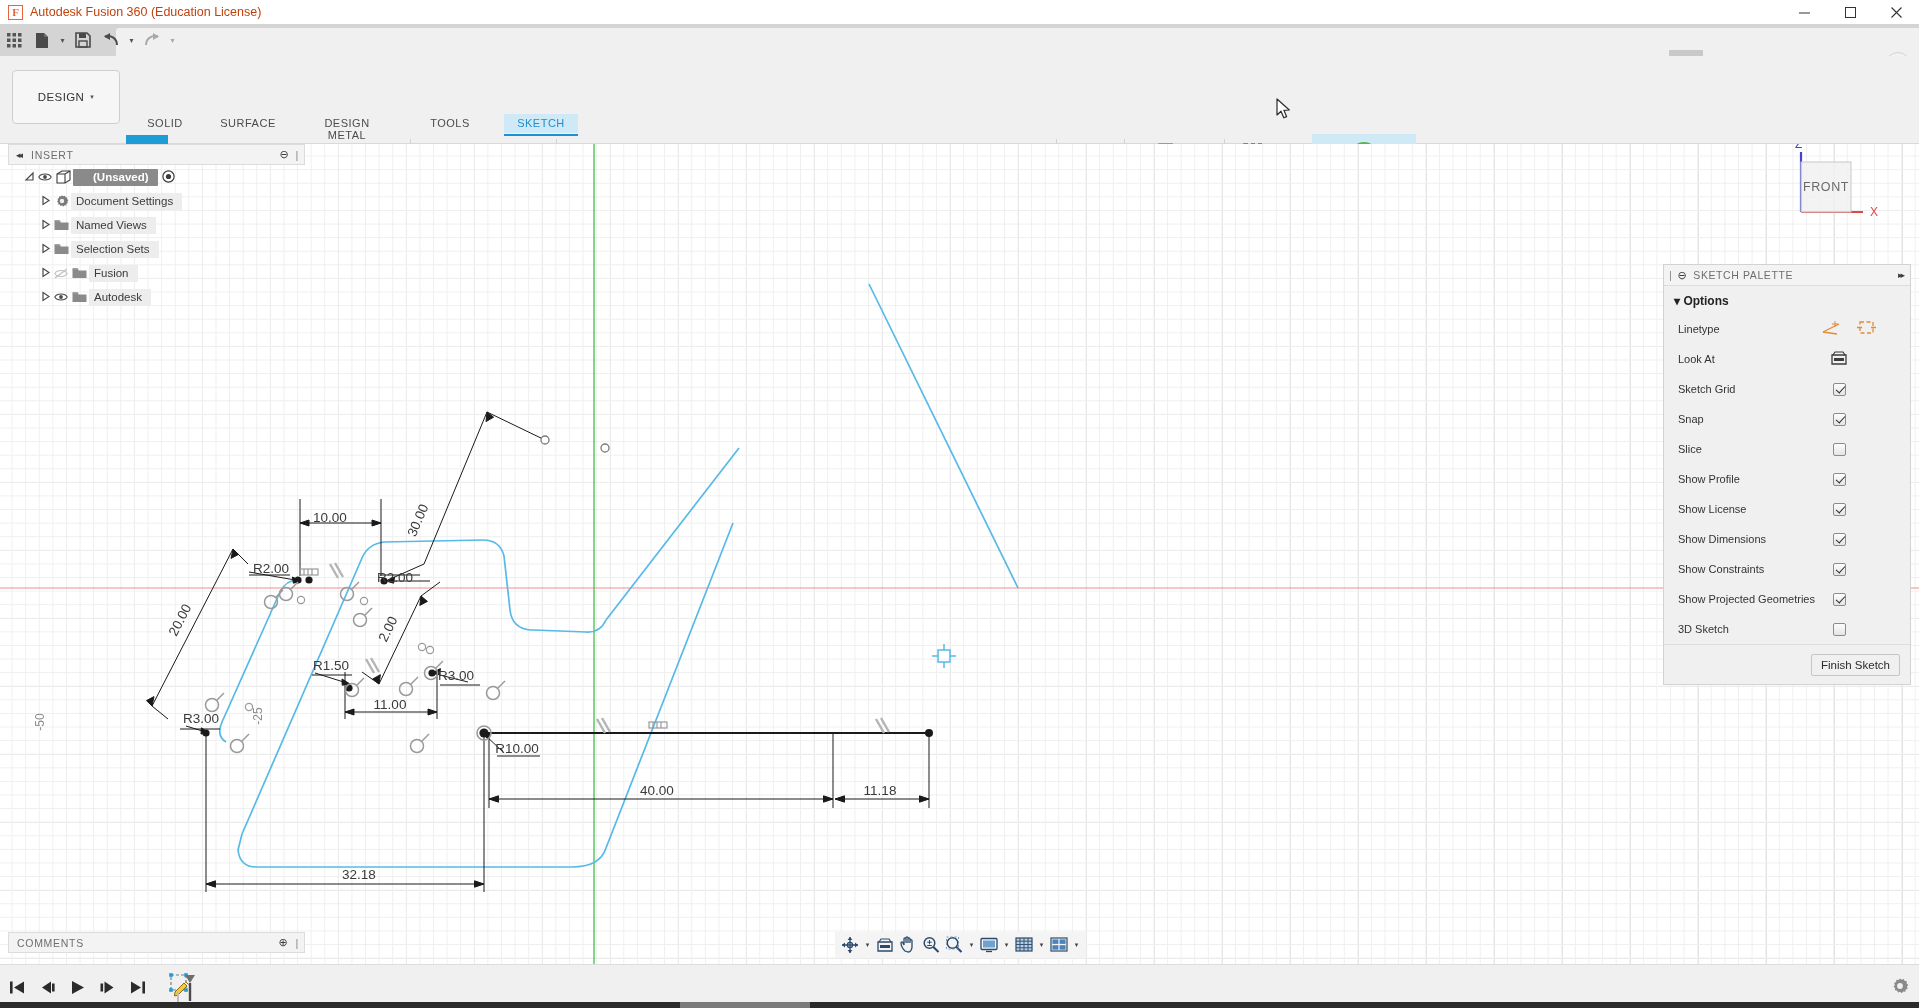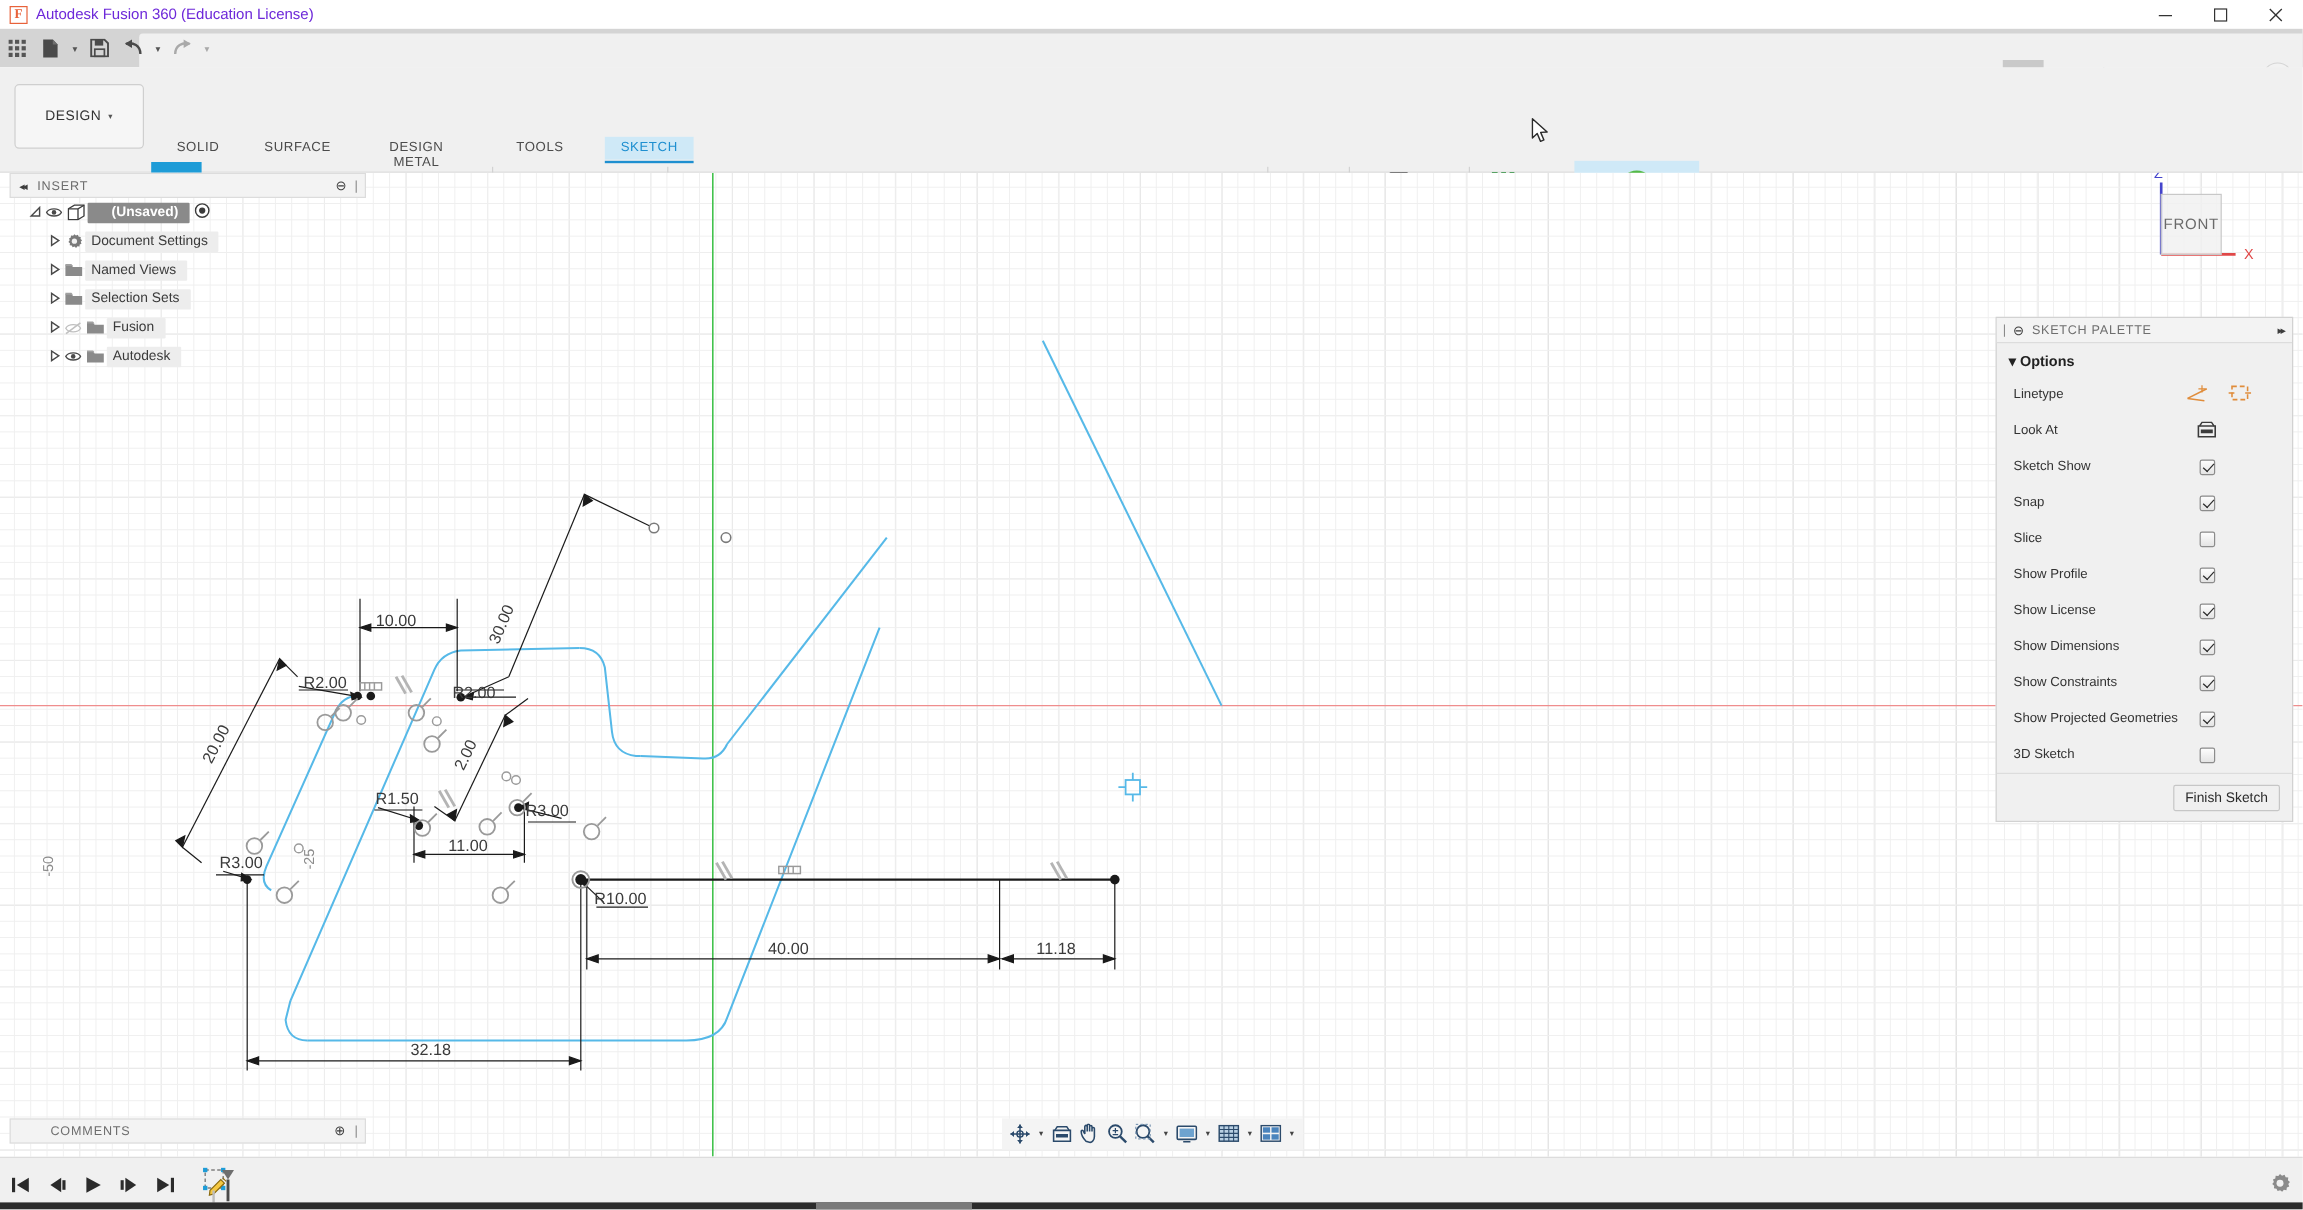--- a/index.html
+++ b/index.html
@@ -16,21 +16,21 @@
     position: absolute; left: 0; top: 0; width: 1919px; height: 24px;
     background: #ffffff; display: flex; align-items: center;
     border-bottom: 0px solid #e2e2e2;
   }
   .tb-logo {
     width: 15px; height: 15px; margin-left: 8px; margin-right: 7px;
     background: #ffffff; border: 1px solid #e8623a;
     color: #e8623a; font-size: 11px; font-weight: bold; line-height: 13px;
     text-align: center; font-family: "Liberation Serif", serif;
   }
-  .tb-title { font-size: 12.5px; color: #6d28d9; }
+  .tb-title { font-size: 12.5px; color: #c2410c; }
   .tb-winbtns { position: absolute; right: 0; top: 0; height: 24px; display: flex; }
   .tb-winbtn {
     width: 46px; height: 24px; display: flex; align-items: center; justify-content: center;
     color: #333; font-size: 13px;
   }
 
   
   .qastrip {
     position: absolute; left: 0; top: 24px; width: 1919px; height: 32px;
     background: #d4d4d4;
@@ -1004,21 +1004,21 @@
       <span style="margin-right:52px">
         <svg width="18" height="16" viewBox="0 0 18 16">
             <path d="M2 5 H16 V14 H2 Z" fill="none" stroke="#3b3b3b" stroke-width="1.3"></path>
             <path d="M4 8 H14 V11 H4 Z" fill="#3b3b3b"></path>
             <path d="M3 5 L5 2 H13 L15 5" fill="none" stroke="#3b3b3b" stroke-width="1.2"></path>
           </svg>
       </span>
     </div>
 
     <div class="prow">
-      <span class="plabel">Sketch Show</span>
+      <span class="plabel">Sketch Grid</span>
       <span class="chk on"></span>
     </div>
     <div class="prow">
       <span class="plabel">Snap</span>
       <span class="chk on"></span>
     </div>
     <div class="prow">
       <span class="plabel">Slice</span>
       <span class="chk"></span>
     </div>
@@ -1112,21 +1112,21 @@
           <rect x="2.4" y="2.4" width="6" height="4.5" fill="#4a84bd"></rect>
           <rect x="9.6" y="2.4" width="6" height="4.5" fill="#4a84bd"></rect>
           <rect x="2.4" y="8.2" width="6" height="4.5" fill="#4a84bd"></rect>
           <rect x="9.6" y="8.2" width="6" height="4.5" fill="#4a84bd"></rect>
         </svg>
     </div>
     <div class="nbc">▾</div>
   </div>
 
   <div class="comments">
-    <span style="margin-left:33px">COMMENTS</span>
+    <span style="margin-left:8px">COMMENTS</span>
     <span style="margin-left:auto;margin-right:7px;color:#3d3d3d;font-size:11px">⊕</span>
     <span style="margin-right:5px;color:#8a8a8a;font-size:11px">|</span>
   </div>
 
   <div class="timeline">
     <div class="tl-controls">
       <div class="tlb">
         <svg width="17" height="15" viewBox="0 0 17 15">
             <rect x="1" y="1.5" width="2.6" height="12" fill="#2b2b2b"></rect>
             <path d="M15 1.5 L15 13.5 L5 7.5 Z" fill="#2b2b2b"></path>

